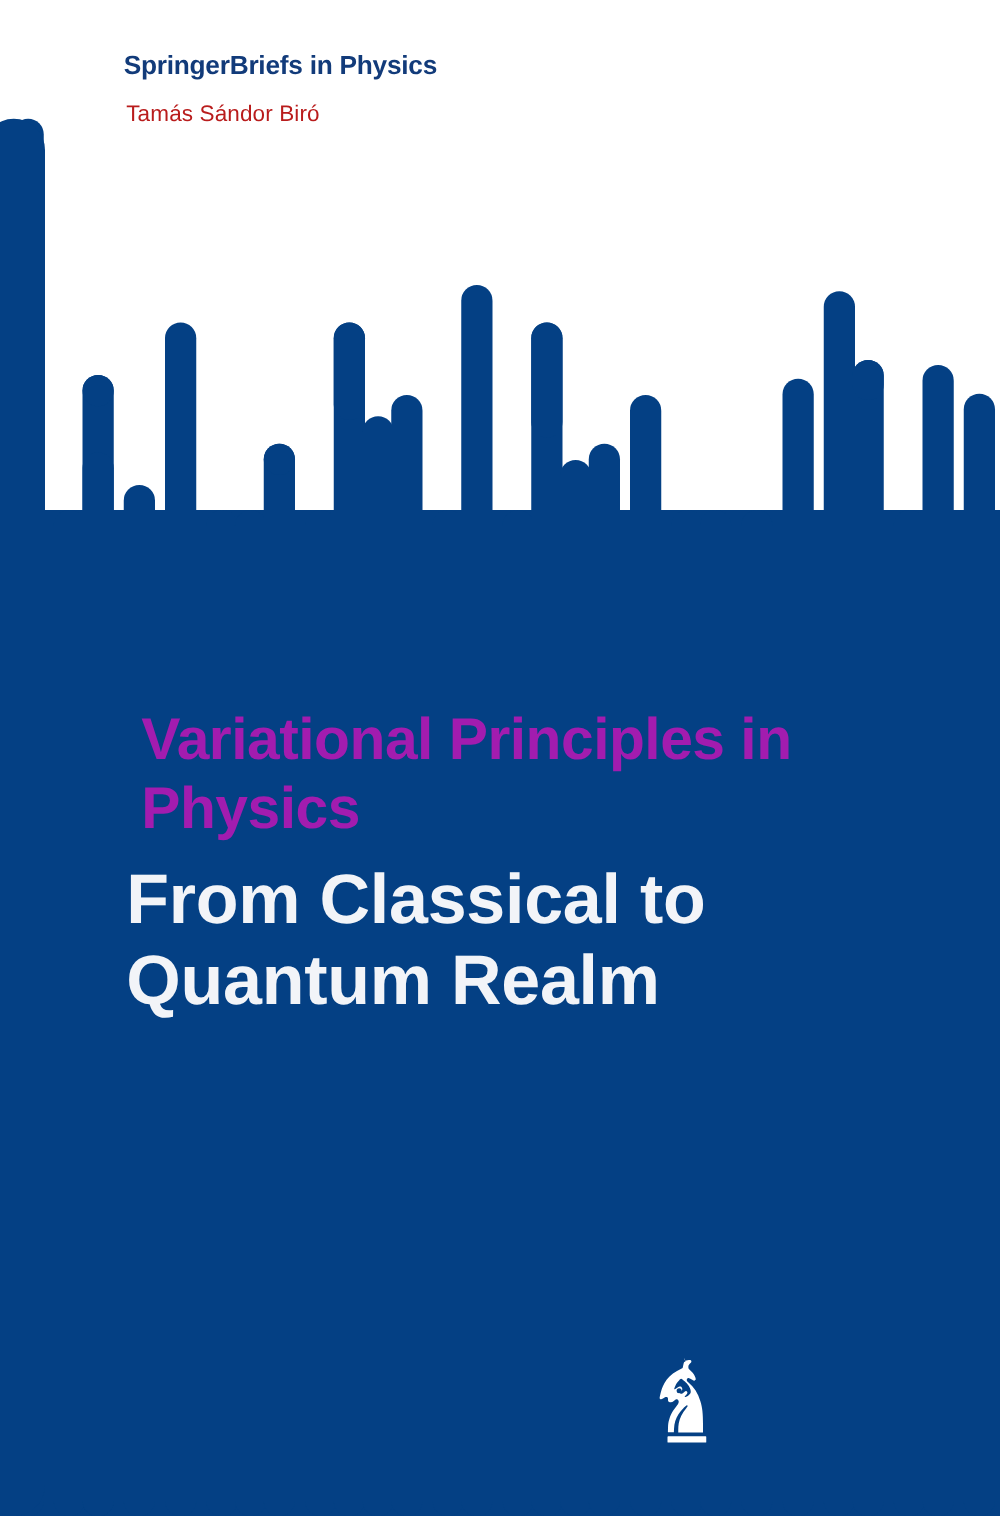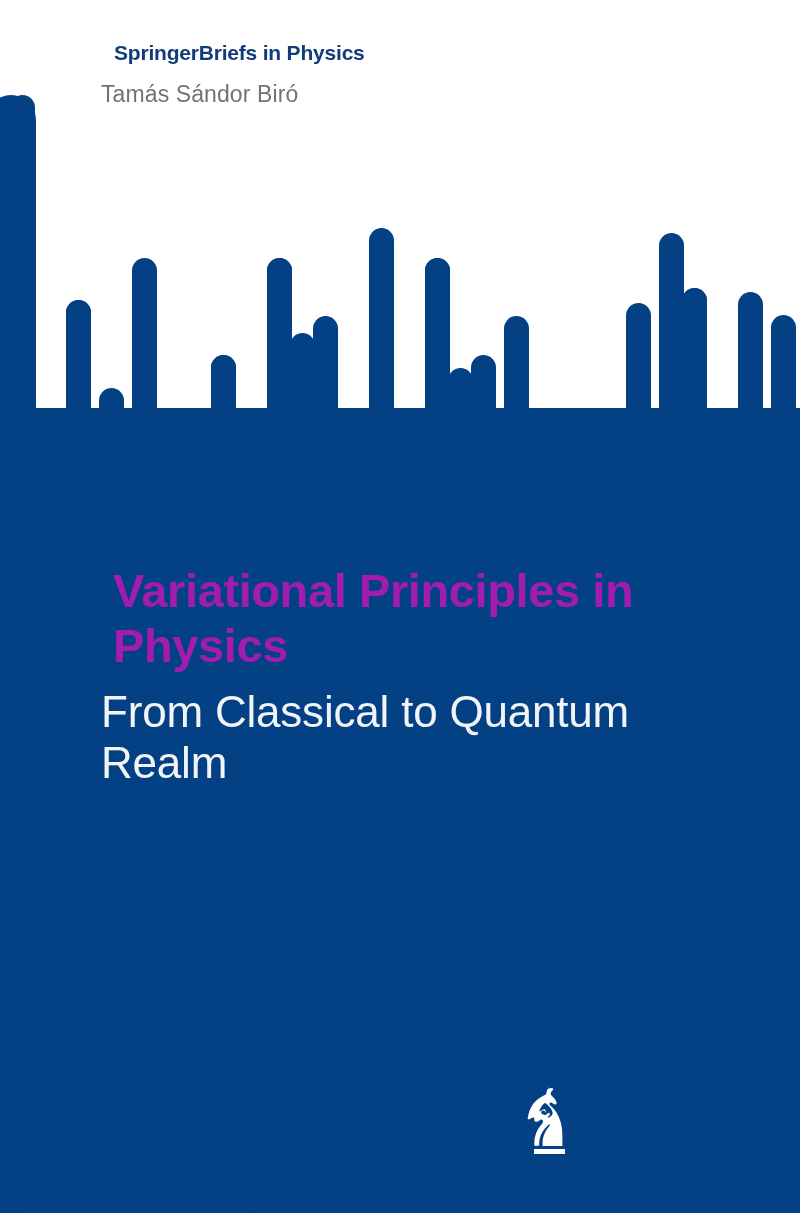--- a/index.html
+++ b/index.html
@@ -12,52 +12,52 @@
     position:relative;
   }
   #cover{
     position:absolute;inset:0;
     width:800px;height:1213px;
     background:#ffffff;
     overflow:hidden;
   }
   
   .series{
-    position:absolute;left:114px;top:41px;
+    position:absolute;left:99px;top:41px;
     font-size:21px;font-weight:700;
     letter-spacing:-0.2px;
     color:#123b7a;
     white-space:nowrap;
   }
   .author{
     position:absolute;left:101px;top:81px;
-    font-size:23px;font-weight:400;
+    font-size:18px;font-weight:400;
     letter-spacing:0.1px;
-    color:#737373;
+    color:#b91c1c;
     white-space:nowrap;
   }
   
   #graphic{
     position:absolute;left:0;top:0;
     width:800px;height:1213px;
   }
   
   .titlewrap{
     position:absolute;left:101px;top:552px;
     width:640px;
   }
   .title{
     font-size:47px;font-weight:700;
     line-height:1.17;
     color:#a21caf;
     letter-spacing:-0.4px;
     margin:12px;
   }
   .subtitle{
-    font-size:44px;font-weight:400;
+    font-size:56px;font-weight:700;
     line-height:1.17;
     color:#f2f4f8;
     letter-spacing:-0.2px;
     margin:8px 0 11px 0;
   }
   
   .logo{
     position:absolute;left:518px;top:1083px;
     width:222px;height:76px;
     display:flex;align-items:flex-end;

